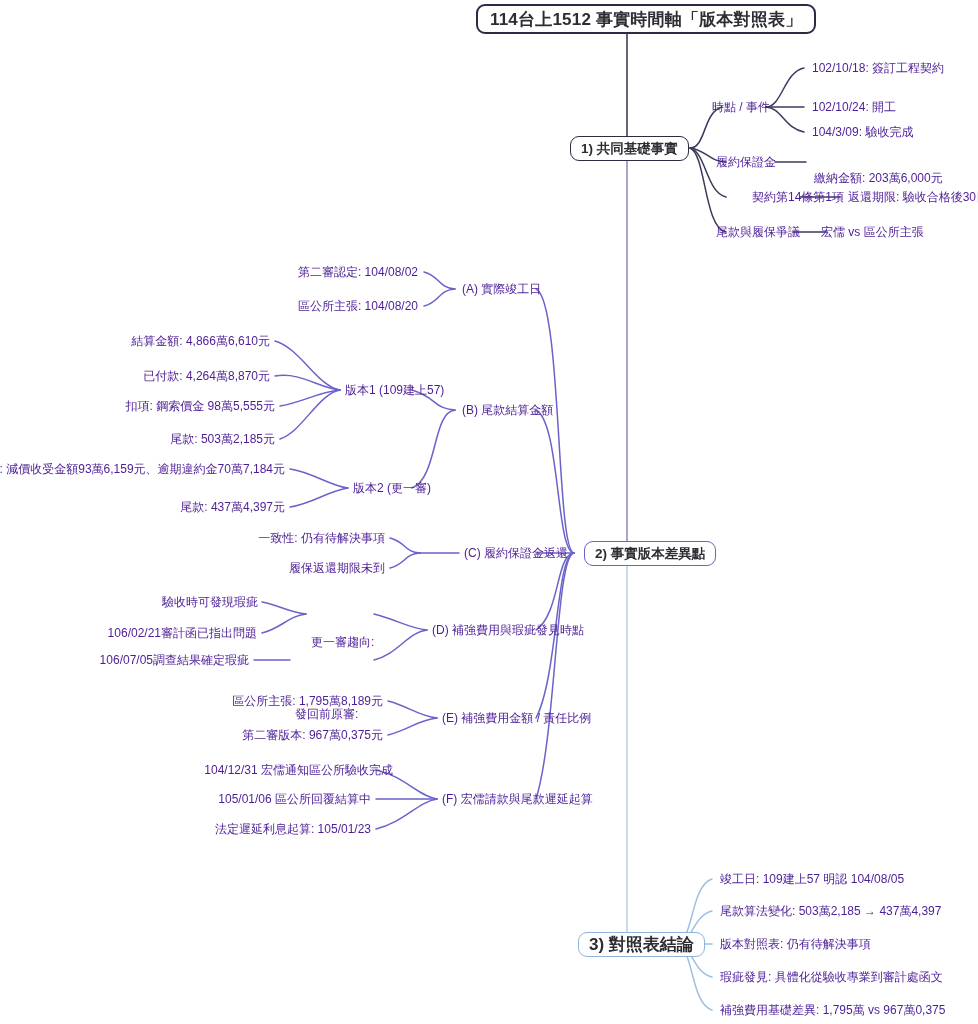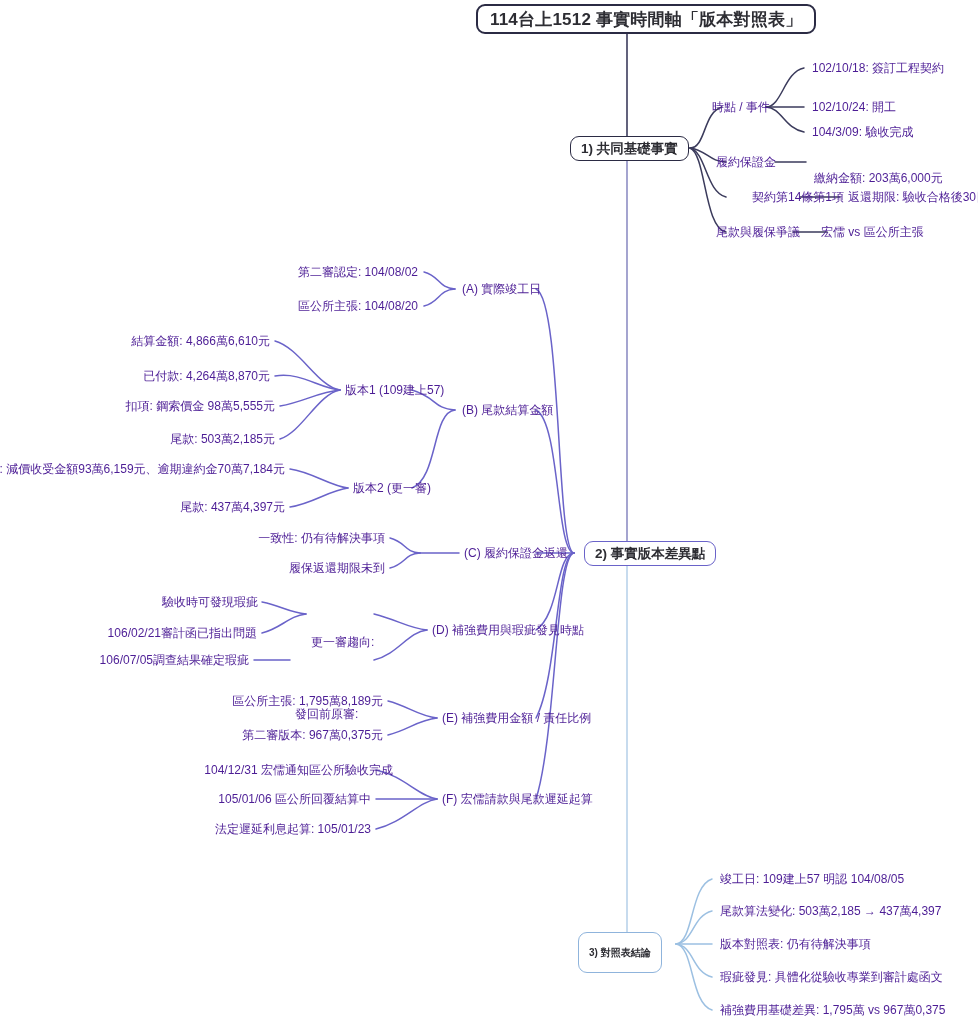--- a/index.html
+++ b/index.html
@@ -41,23 +41,23 @@
     margin-left:6px;
   }
   .boxnode.lvl1-purple{
     border:1.6px solid #6a63c9;
     font-size:13.5px;
     padding:0 10px;
     height:25px;
   }
   .boxnode.lvl1-blue{
     border:1.6px solid #8fb4dc;
-    font-size:10px;
+    font-size:17px;
     padding:0 10px;
-    height:41px;
+    height:25px;
   }
 
   
   .txt{
     font-size:12px;
     color:#4c1d95;
     line-height:1;
   }
   .txt.l{transform:translate(-100%,-50%);}  
   .txt.r{transform:translate(0,-50%);}

